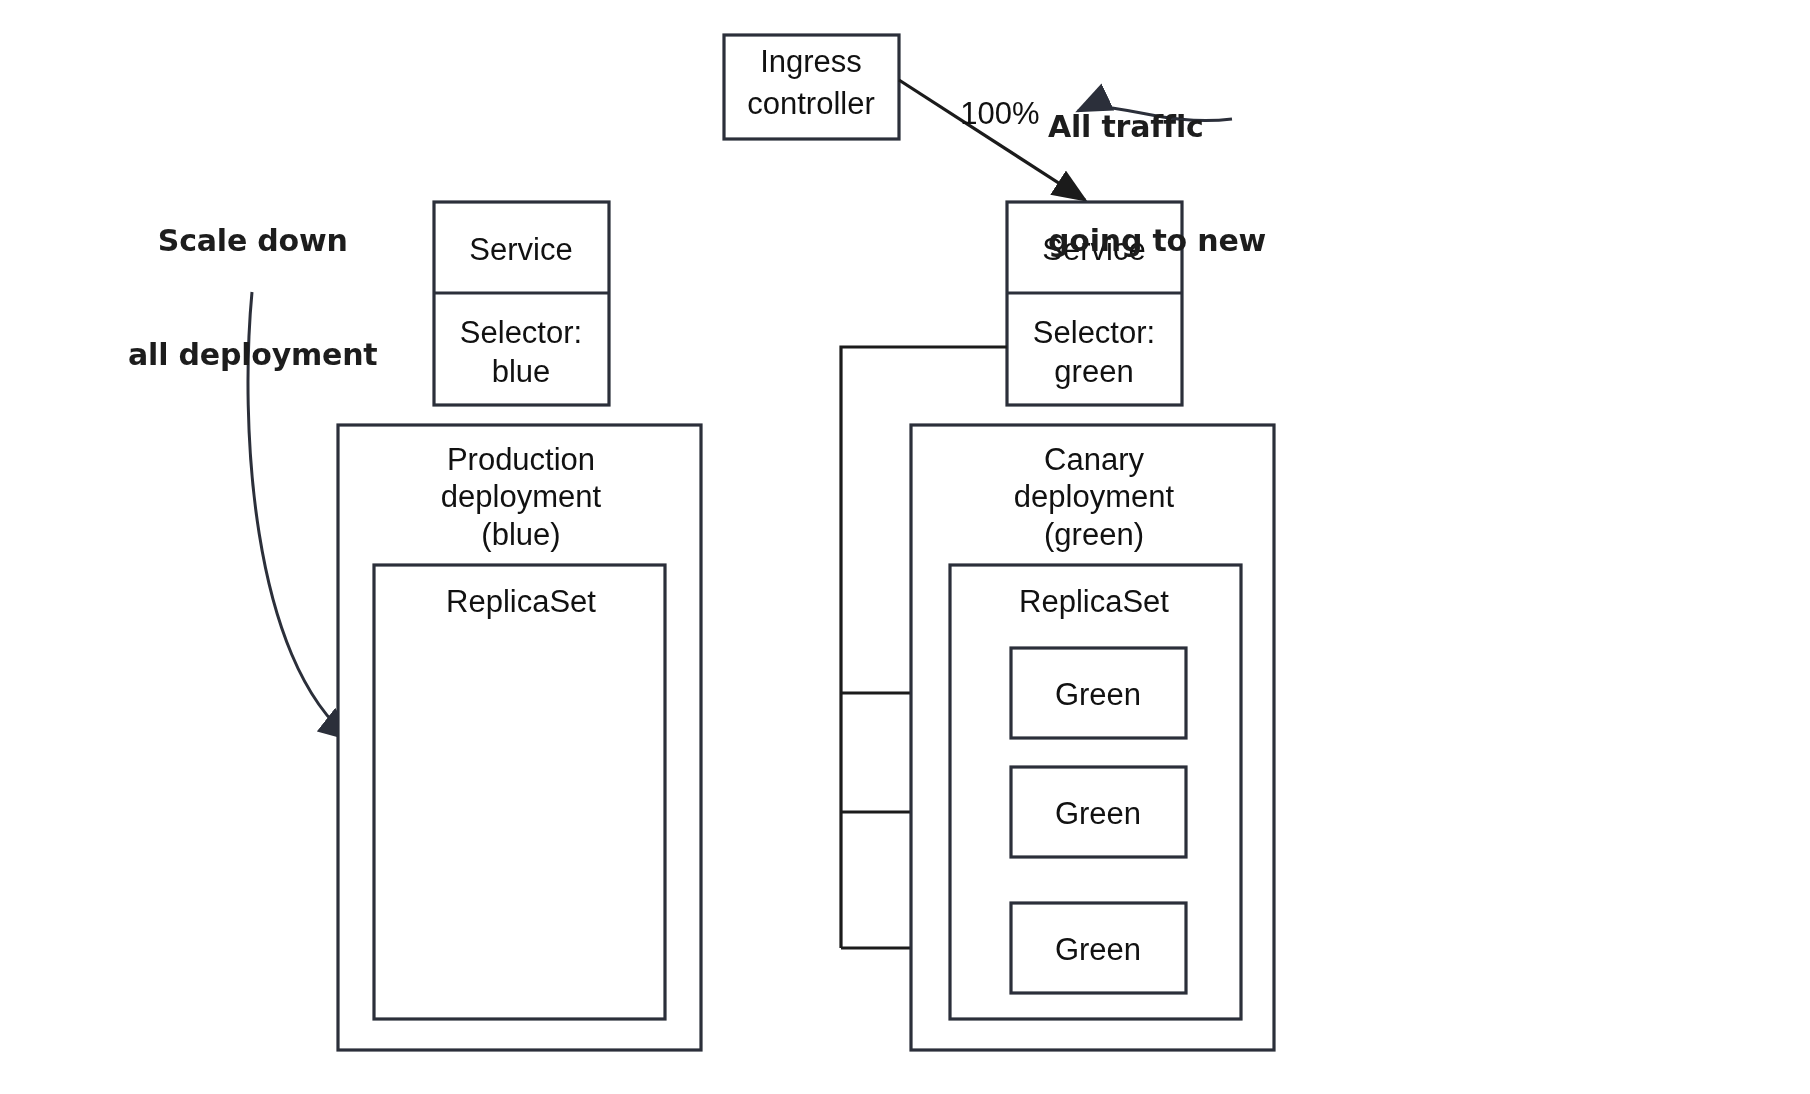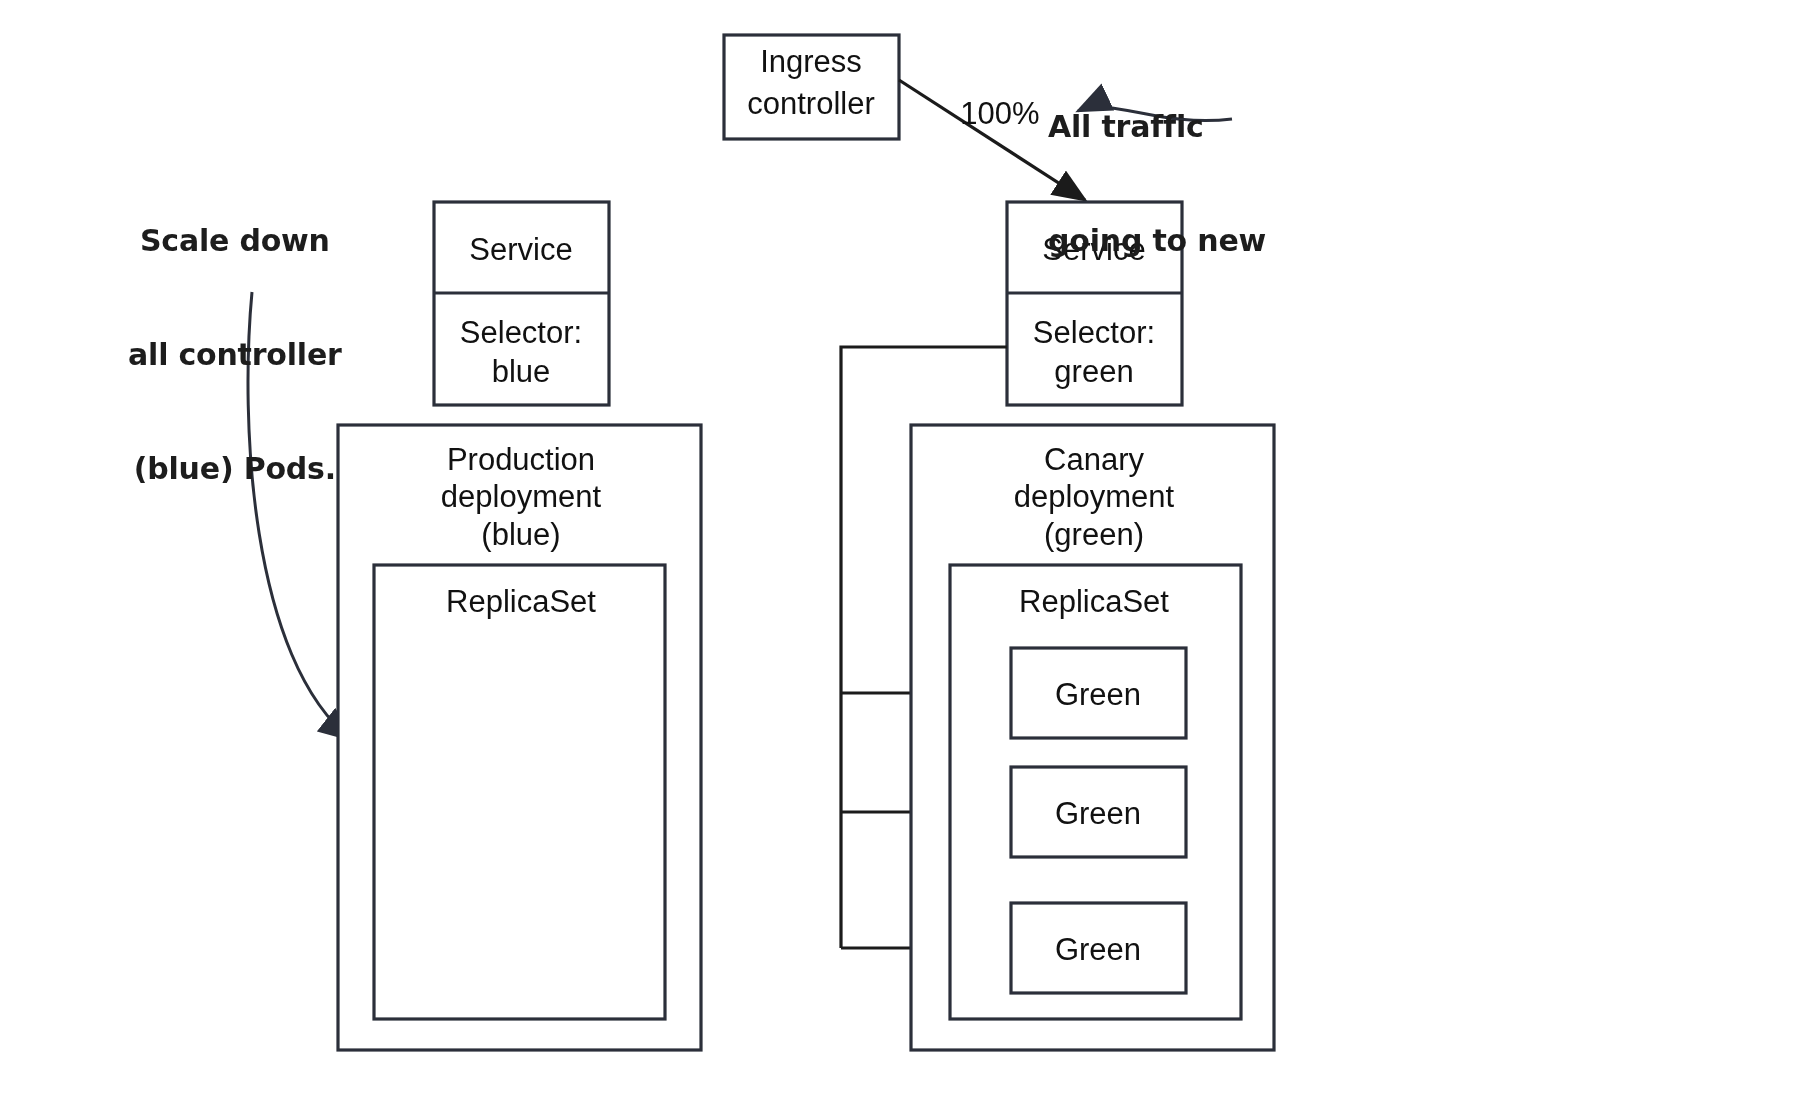--- a/index.html
+++ b/index.html
@@ -169,22 +169,21 @@
       <text class="node-label" x="1098" y="824">Green</text>
     </g>
     <g>
       <rect class="box-rect" x="1011" y="903" width="175" height="90"></rect>
       <text class="node-label" x="1098" y="960">Green</text>
     </g>
   </svg>
 
   <div class="annotation" id="annotation-scale-down">
     <div>Scale down</div>
-    <div>all controller</div>
-    <div>(blue) Pods.</div>
+    <div>all deployment</div>
   </div>
 
   <div class="annotation" id="annotation-all-traffic">
     <div>All traffic</div>
     <div>going to new</div>
   </div>
 
 </div>
 
 </body></html>

